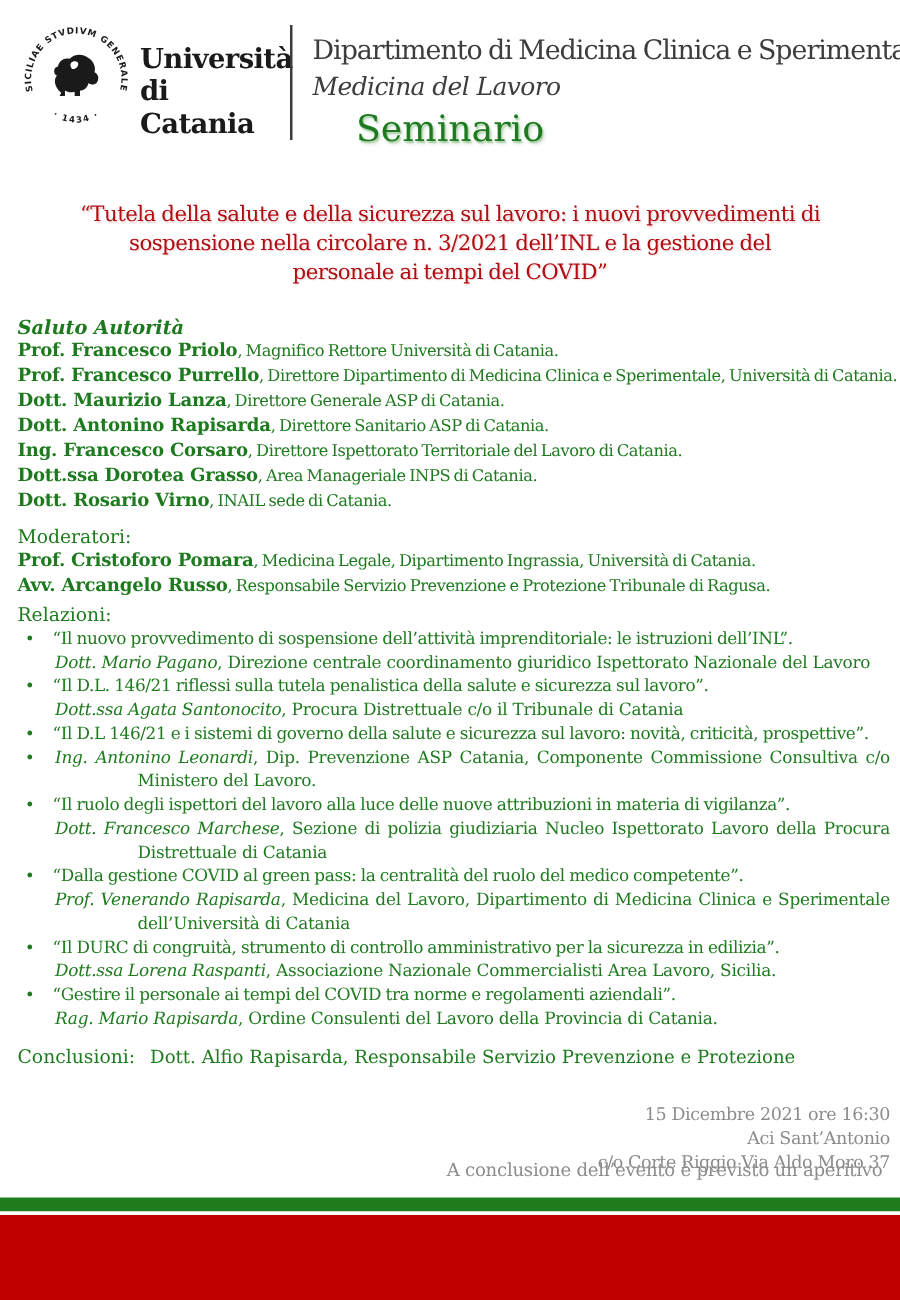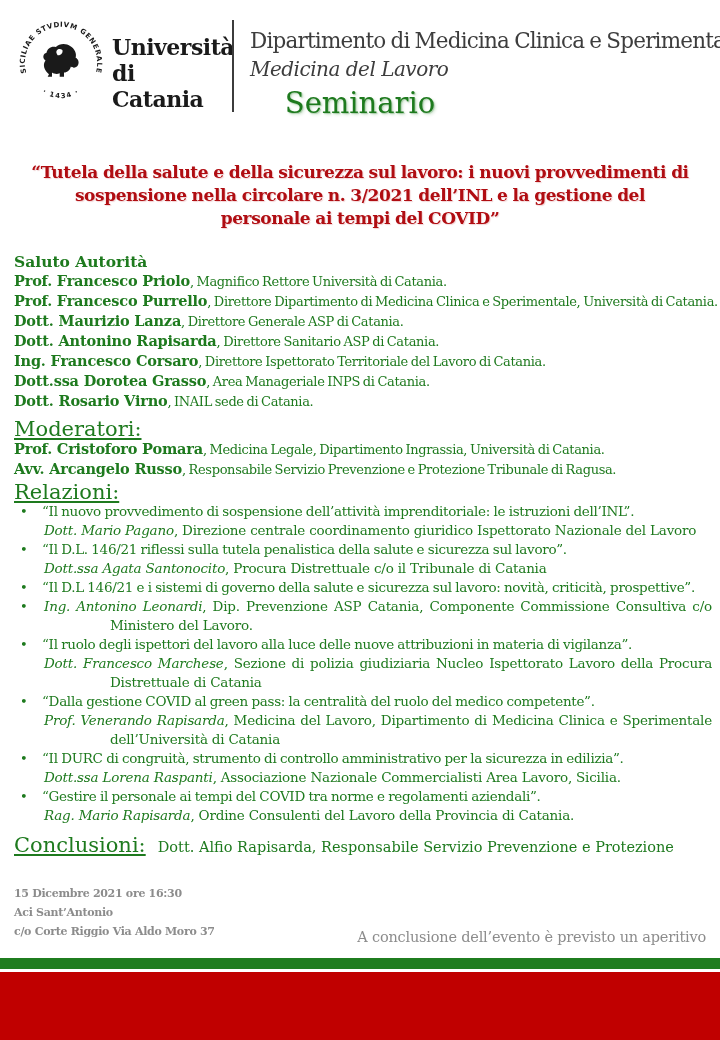--- a/index.html
+++ b/index.html
@@ -30,50 +30,50 @@
   .dept{font-size:21.5px;letter-spacing:-0.8px;word-spacing:-1px;white-space:nowrap;}
   .unit{font-size:20px;font-style:italic;margin-top:4px;letter-spacing:-0.5px;}
   
   .kicker{
     position:absolute;top:86px;left:0;width:100%;text-align:center;
     font-size:29px;color:var(--green-text,#1E7A1E);
     text-shadow:1px 1px 1px rgba(30,122,30,0.30), 2px 2px 3px rgba(30,122,30,0.18);
   }
   .title{
     position:absolute;top:161px;left:0;width:100%;text-align:center;
-    color:var(--red-title,#B00D12);font-weight:bold;
+    color:var(--red-title,#B00D12);font-weight:normal;
     font-size:17px;line-height:23px;letter-spacing:-0.4px;word-spacing:-0.5px;
     text-shadow:1px 1px 1px rgba(176,13,18,0.18);
   }
   .title div{white-space:nowrap;}
   
   .content{
     position:absolute;top:252px;left:14px;right:8px;
     color:var(--green-text,#1E7A1E);font-size:15px;line-height:19px;
   }
-  .saluto-heading{font-size:15.5px;font-weight:bold;}
+  .saluto-heading{font-size:15.5px;font-weight:bold;font-style:italic;}
   .person-row{white-space:nowrap;}
   .pname{font-size:14.5px;font-weight:bold;letter-spacing:-0.2px;}
   .prole{font-size:13px;letter-spacing:-0.35px;word-spacing:-1px;}
-  .underline-heading{text-decoration:underline;text-underline-offset:2px;font-size:21px;}
+  .underline-heading{text-underline-offset:2px;font-size:15px;}
   .moderatori{margin-top:9px;}
   .relazioni{margin-top:4px;}
   .rel-list{margin-top:0;}
   .rel-title{position:relative;padding-left:28px;font-size:13.5px;letter-spacing:-0.3px;word-spacing:-0.5px;}
   .rel-title .bullet{position:absolute;left:6px;top:0;font-size:13px;}
   .rel-speaker{position:relative;padding-left:96px;text-indent:-66px;font-size:13.5px;letter-spacing:-0.2px;}
   .rel-speaker .bullet{position:absolute;left:6px;top:0;text-indent:0;font-size:13px;}
   .rel-speaker.justify{text-align:justify;}
   .sp-name{font-style:italic;text-align:right;}
   .conclusioni{margin-top:11px;font-size:14.5px;}
   .conclusioni .underline-heading{margin-right:12px;}
   
   .footer-center{
-    margin-top:27px;text-align:left;color:var(--muted-text,#8c8c8c);
-    font-size:11px;line-height:19px;letter-spacing:-0.3px;font-weight:bold;
+    margin-top:27px;text-align:right;color:var(--muted-text,#8c8c8c);
+    font-size:14px;line-height:19px;letter-spacing:-0.3px;
   }
   .footer-note{
     position:absolute;top:929px;right:14px;
     color:var(--muted-text,#8c8c8c);font-size:14.5px;letter-spacing:-0.2px;
   }
   
   .green-bar{position:absolute;top:958px;left:0;width:100%;height:11px;background:var(--green-bar,#1F7D1F);}
   .red-bar{position:absolute;top:972px;left:0;width:100%;height:68px;background:var(--red-bar,#C00000);}
 </style>
 </head>

